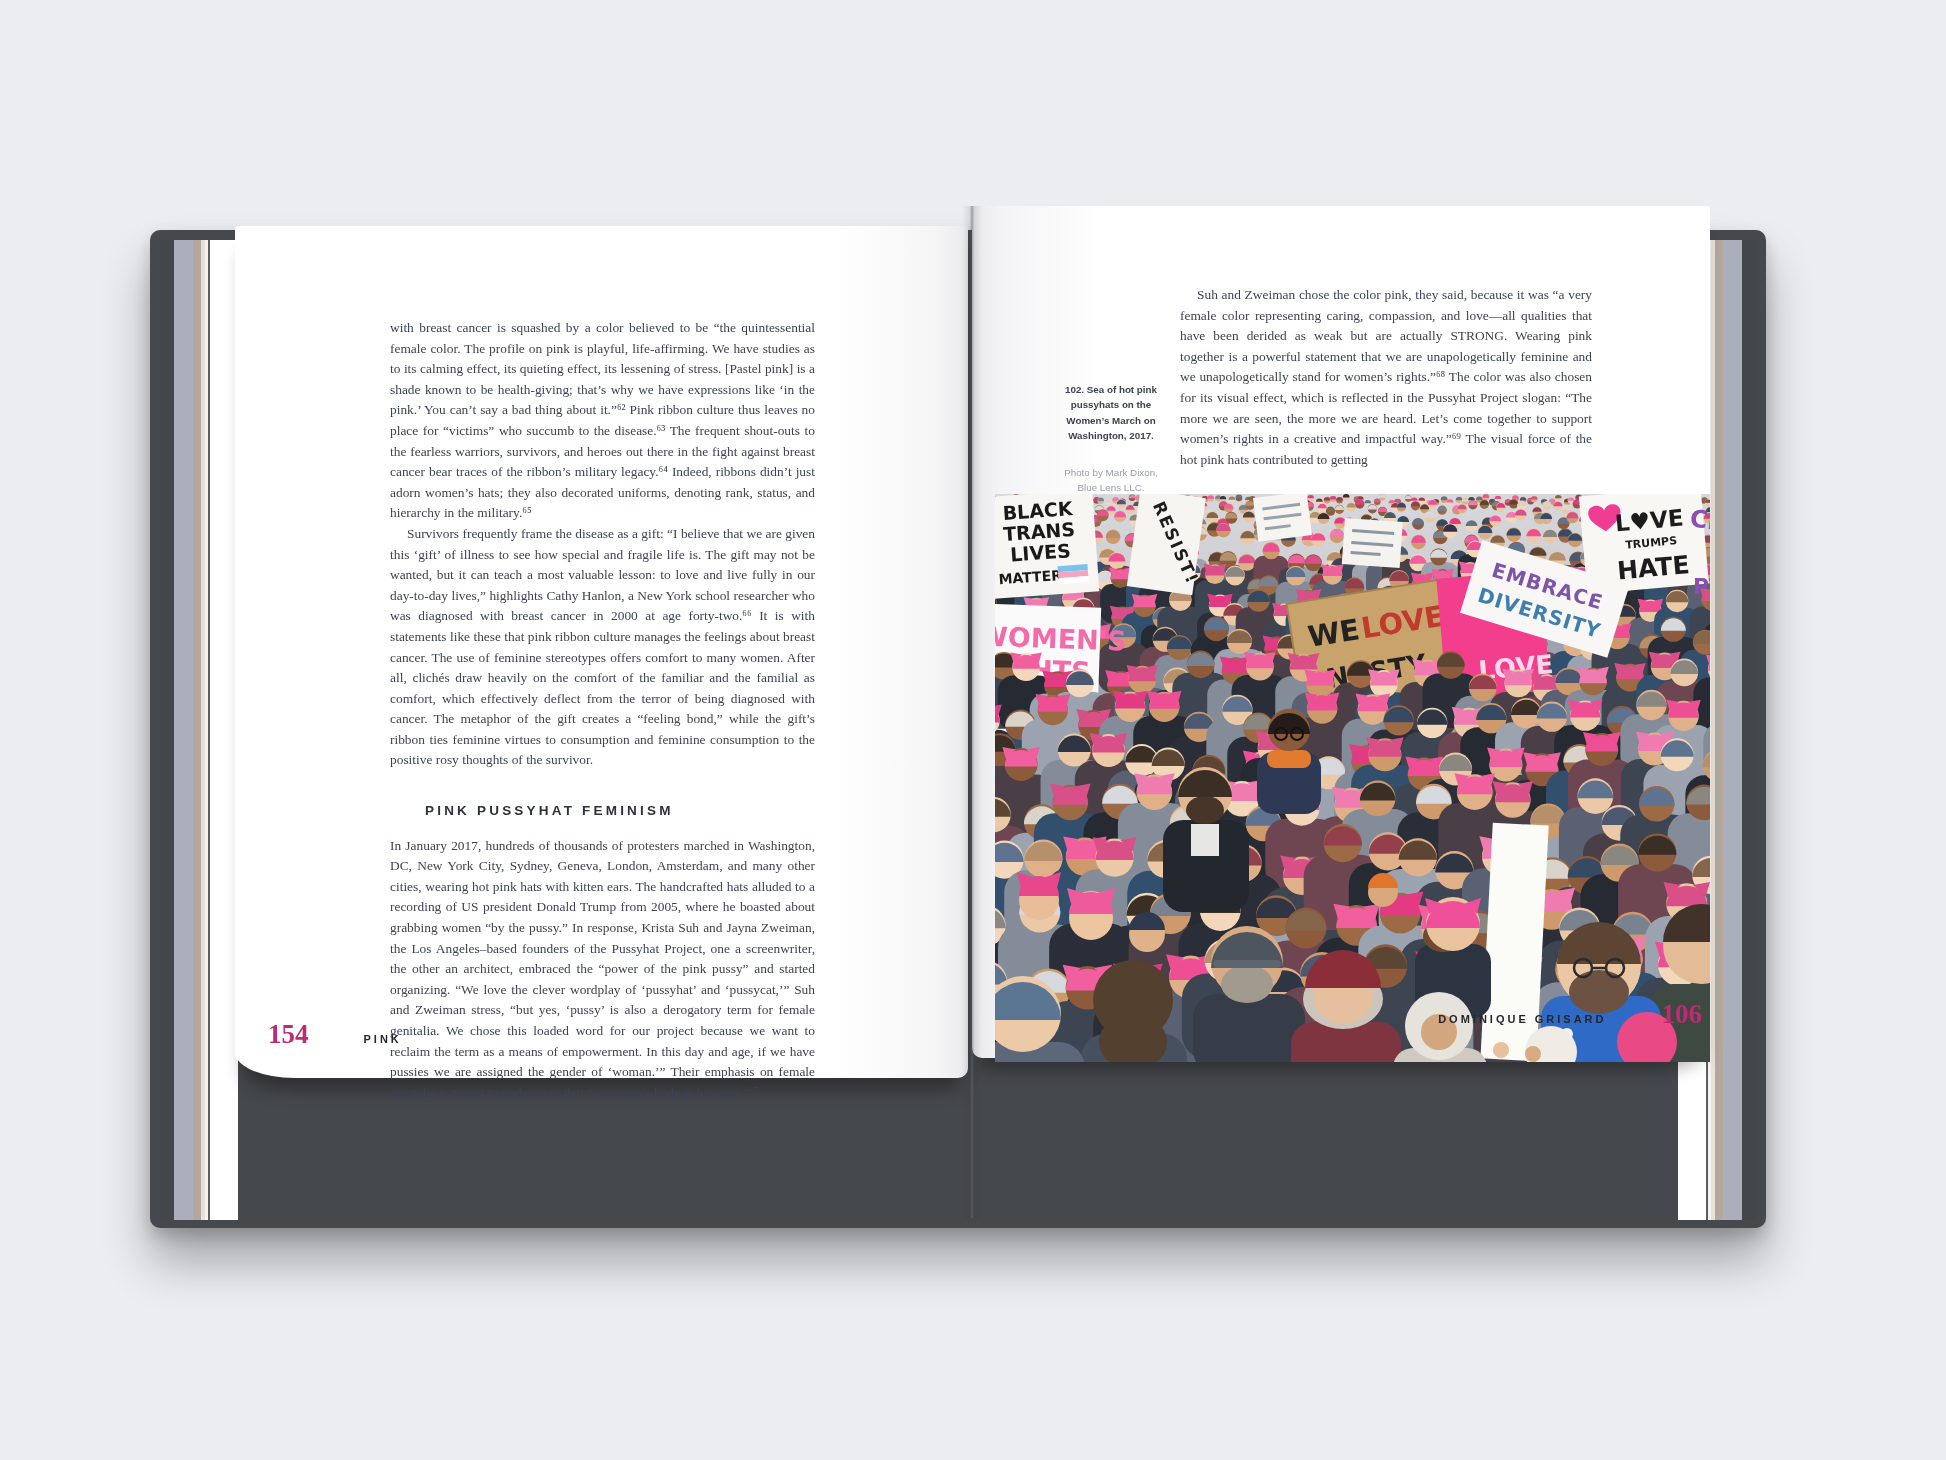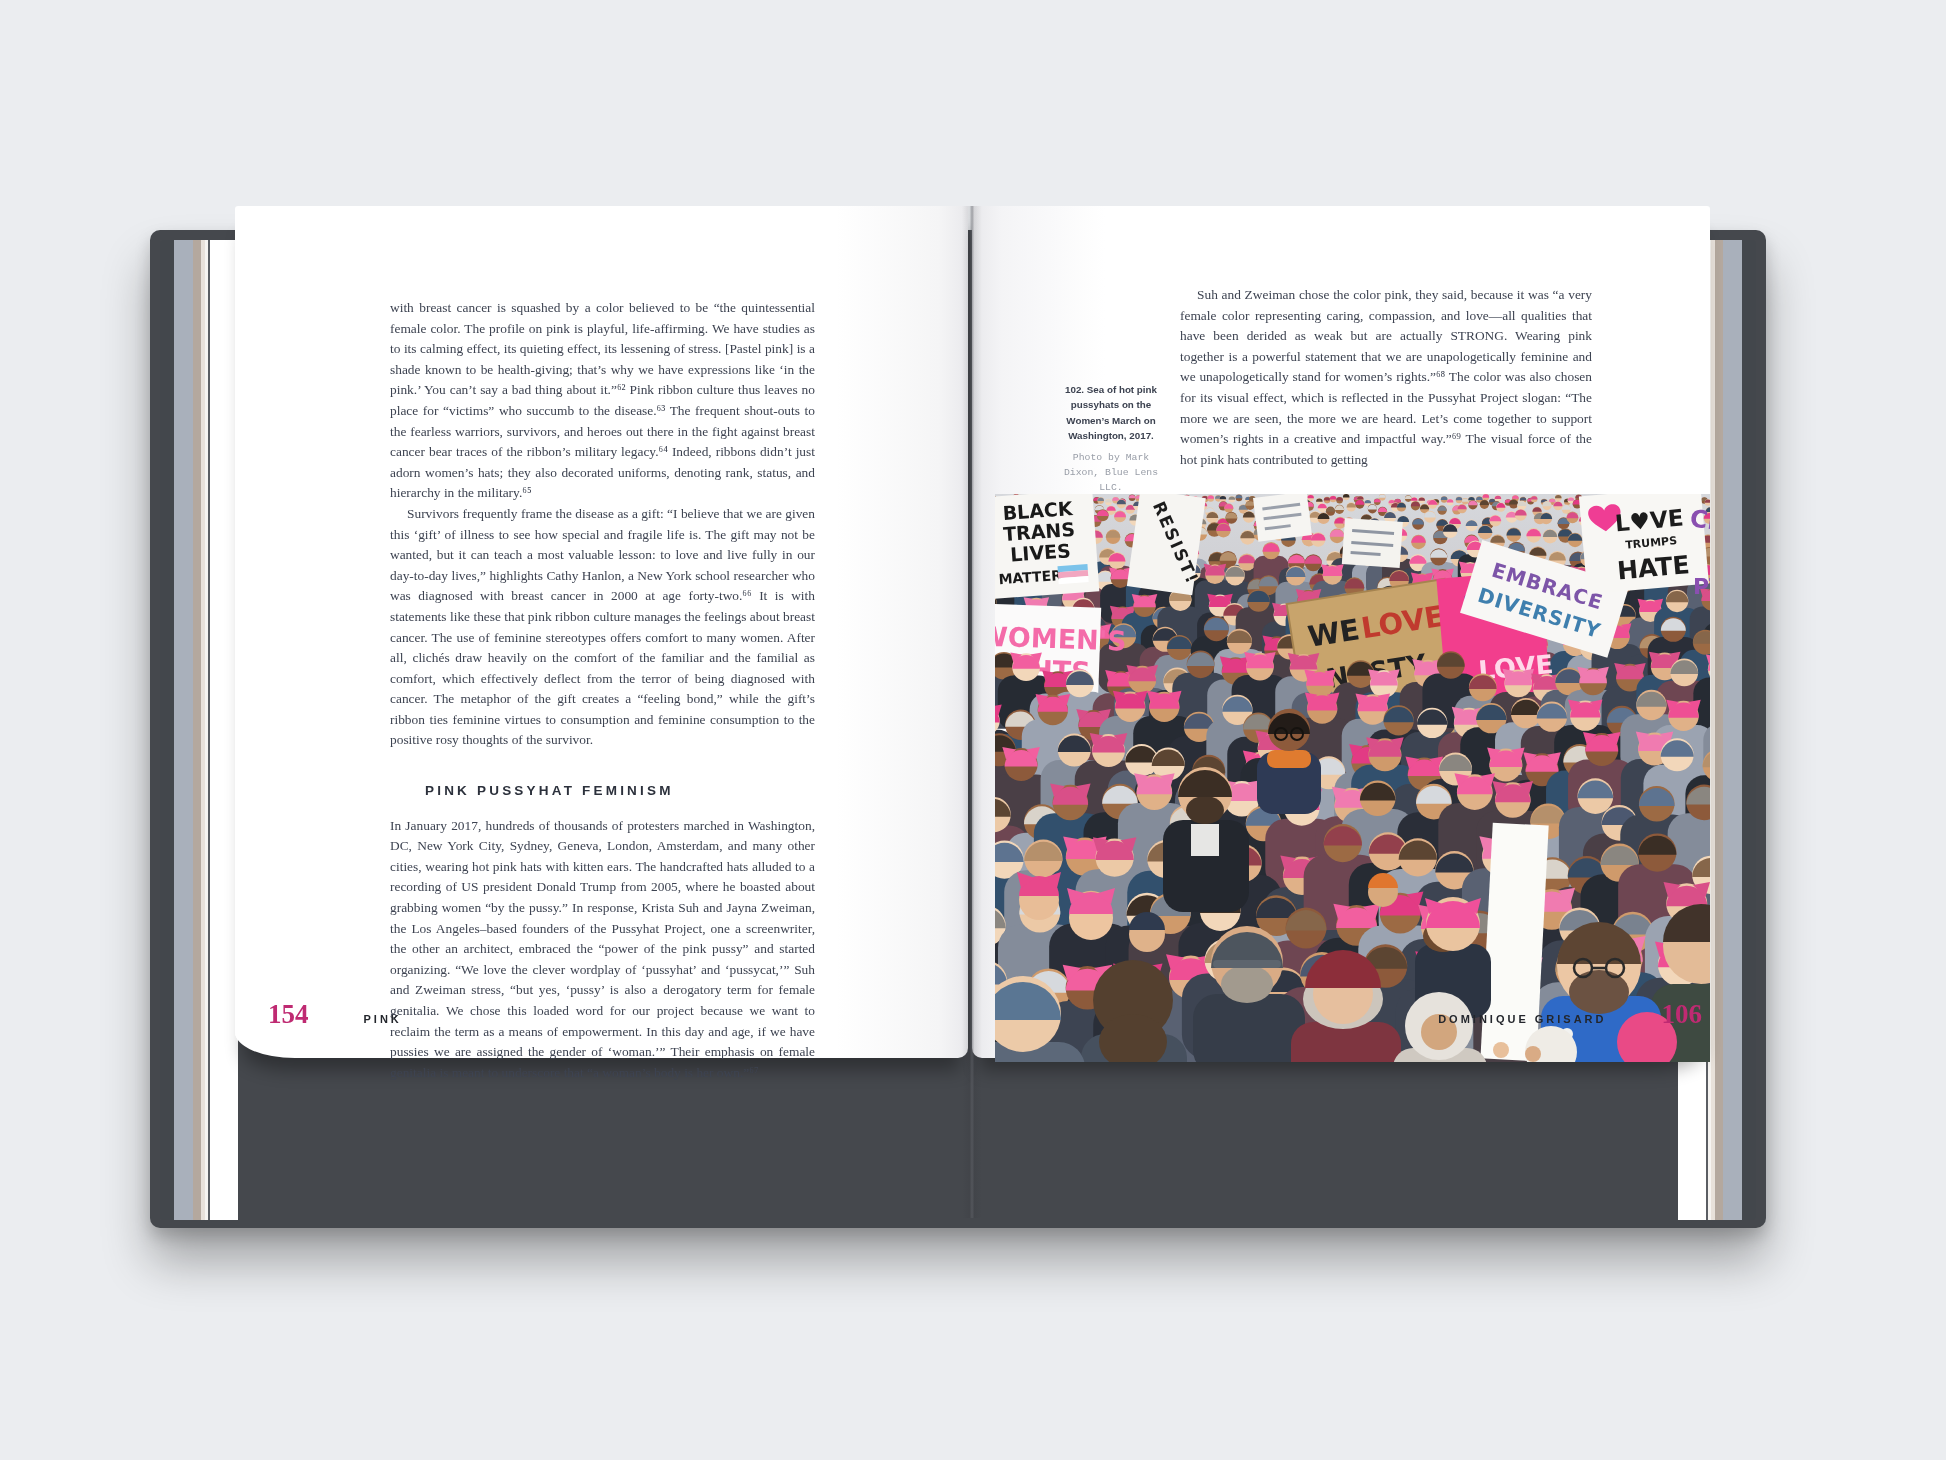--- a/index.html
+++ b/index.html
@@ -12,38 +12,38 @@
   .cover{position:absolute;left:0;right:0;top:30px;bottom:12px;background:#45484d;border-radius:10px;
     box-shadow:0 34px 48px rgba(0,0,0,.30),0 8px 16px rgba(0,0,0,.18);}
   .edge-left{position:absolute;left:10px;top:40px;bottom:20px;width:78px;border-radius:3px 0 0 3px;
     background:linear-gradient(90deg,#43474c 0 14px,#a9b0bb 14px 33px,#b4a89e 33px 41px,#e8e1da 41px 45px,#f6f4f1 45px 48px,#5b5e63 48px 50px,#ffffff 50px 78px);}
   .edge-right{position:absolute;right:10px;top:40px;bottom:20px;width:78px;border-radius:0 3px 3px 0;
     background:linear-gradient(270deg,#43474c 0 14px,#a9b0bb 14px 33px,#b4a89e 33px 41px,#e8e1da 41px 45px,#f6f4f1 45px 48px,#5b5e63 48px 50px,#ffffff 50px 78px);}
   .page{position:absolute;top:6px;height:852px;background:#fff;}
   .page.left{left:85px;width:733px;
     background:linear-gradient(to right,#ffffff 0 82%,#f5f5f6 96%,#e9e9ec 100%);
     border-radius:3px 0 10px 60px / 3px 0 10px 26px;
-    box-shadow:0 20px 18px -8px rgba(0,0,0,.33);}
+    box-shadow:0 20px 18px -8px rgba(0,0,0,.33);margin-top:20px;}
   .page.right{left:822px;width:738px;
     background:linear-gradient(to left,#ffffff 0 82%,#f4f4f6 96%,#e8e8eb 100%);
     border-radius:0 3px 60px 10px / 0 3px 26px 10px;
     box-shadow:0 20px 18px -8px rgba(0,0,0,.33);}
   .gutter{position:absolute;left:812px;top:6px;bottom:22px;width:20px;pointer-events:none;
     background:linear-gradient(90deg,rgba(0,0,0,0) 0,rgba(40,40,45,.10) 38%,rgba(95,97,103,.55) 50%,rgba(40,40,45,.10) 62%,rgba(0,0,0,0) 100%);}
   .textcol{position:absolute;color:#3d4351;font-size:13.4px;line-height:20.6px;text-align:justify;}
   .textcol p{margin:0;}
   .textcol p.indent{text-indent:17px;}
   .left .textcol{left:155px;top:92px;width:425px;}
   .right .textcol{left:208px;top:79px;width:412px;}
   h2.section{font-family:"Liberation Sans",sans-serif;font-size:13.5px;font-weight:700;
     letter-spacing:3.2px;color:#2c313c;margin:30px 0 14px 0;text-align:left;padding-left:35px;}
   .caption{position:absolute;left:83px;top:176px;width:112px;font-family:"Liberation Sans",sans-serif;
     font-size:9.8px;line-height:15.4px;text-align:center;}
   .caption .cap-main{color:#3c4250;font-weight:700;}
-  .caption .cap-credit{color:#989da7;font-weight:400;margin-top:6px;font-family:Liberation Mono, monospace;}
+  .caption .cap-credit{color:#989da7;font-weight:400;margin-top:21px;}
   .photo{position:absolute;left:23px;top:288px;width:715px;height:568px;overflow:hidden;background:#b9b4b8;}
   .photo svg{display:block;}
   .folio{position:absolute;bottom:28px;display:flex;align-items:baseline;gap:19px;}
   .left .folio{left:33px;}
   .right .folio{right:8px;}
   .folio .num{font-family:"Liberation Serif",serif;font-weight:600;font-size:27px;color:#bf2a72;}
   .folio .run{font-family:"Liberation Sans",sans-serif;font-size:11px;font-weight:700;
     letter-spacing:3px;color:#23262c;}
   .left .folio .run{margin-left:36px;}
   .right .folio .run{margin-right:36px;}

